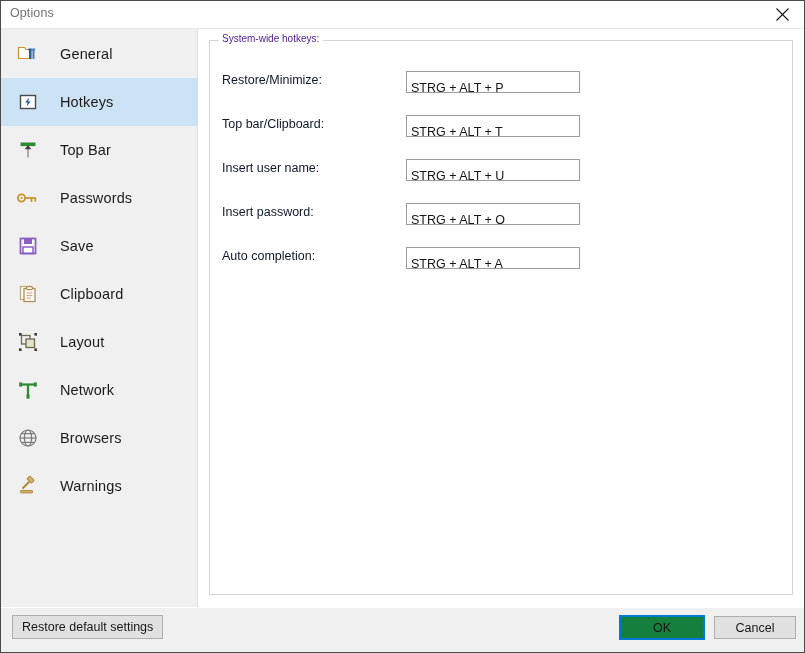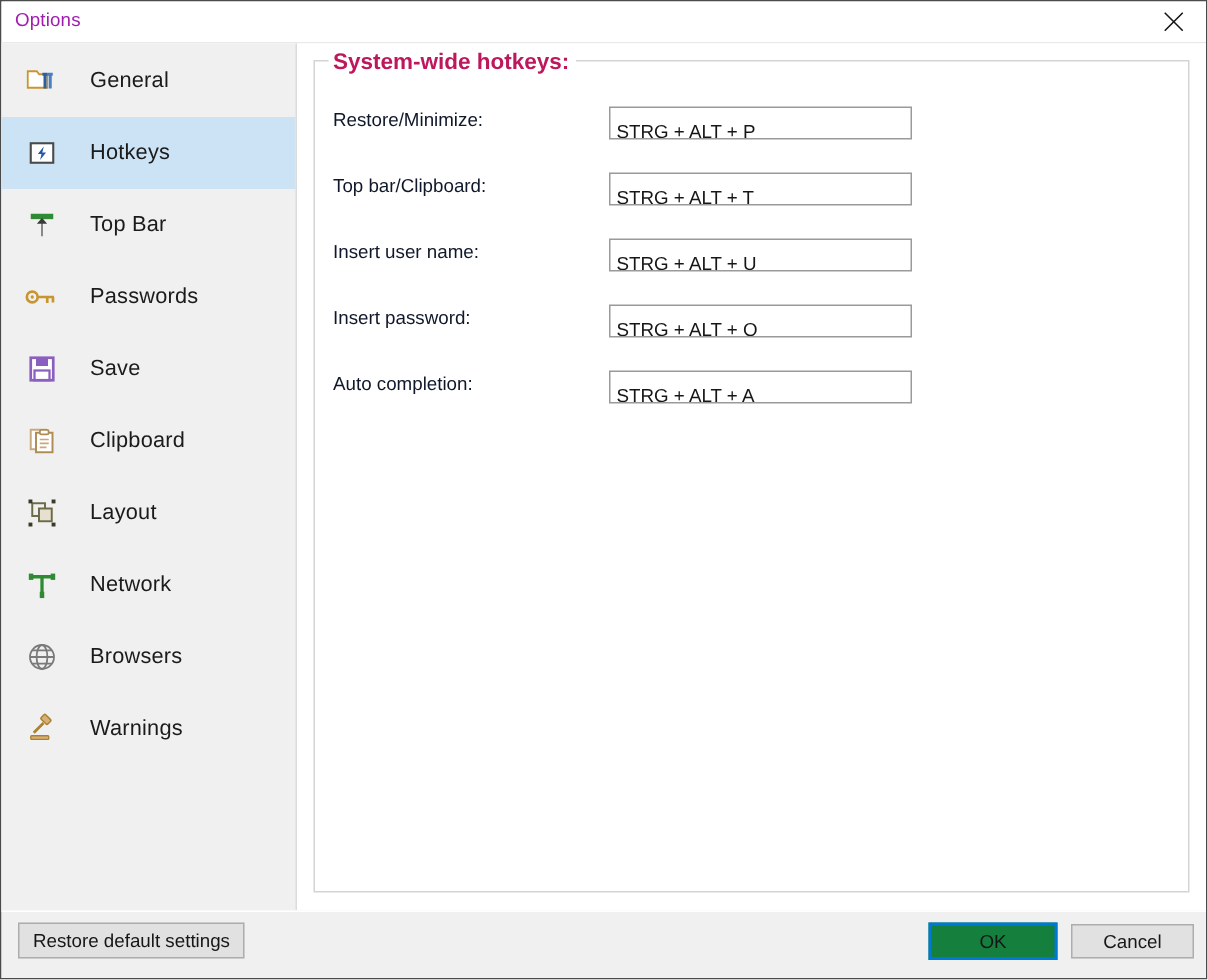--- a/index.html
+++ b/index.html
@@ -31,21 +31,21 @@
     height: 27px;
     flex: 0 0 27px;
     background: #ffffff;
     border-bottom: 1px solid #e8e8e8;
   }
   #titlebar-text {
     position: absolute;
     left: 9px;
     top: 5px;
     font-size: 12.5px;
-    color: #a21caf;
+    color: #737373;
     letter-spacing: 0.1px;
   }
   #close-button {
     position: absolute;
     right: 0;
     top: 0;
     width: 44px;
     height: 26px;
     display: flex;
     align-items: center;
@@ -112,45 +112,44 @@
     right: 11px;
     bottom: 12px;
     border: 1px solid #d4d4d4;
   }
   #groupbox-legend {
     position: absolute;
     left: 9px;
     top: -8px;
     background: #ffffff;
     padding: 0 4px 0 3px;
-    font-size: 15px;
-    color: #be185d;
+    font-size: 10px;
+    color: #4c1d95;
     white-space: nowrap;
-    font-weight: bold;
   }
 
   .hotkey-row {
     position: absolute;
     left: 0;
     right: 0;
     height: 22px;
   }
   .hotkey-label {
     position: absolute;
     left: 12px;
     top: 2px;
     font-size: 12.5px;
     color: #0f172a;
     white-space: nowrap;
   }
   .hotkey-input {
     position: absolute;
     left: 196px;
     top: 0;
-    width: 202px;
+    width: 174px;
     height: 22px;
     box-sizing: border-box;
     border: 1px solid #9a9a9a;
     background: #ffffff;
     font-family: "Liberation Sans", sans-serif;
     font-size: 12.5px;
     color: #161616;
     padding: 12px 0 0 4px;
     line-height: 20px;
     outline: none;

